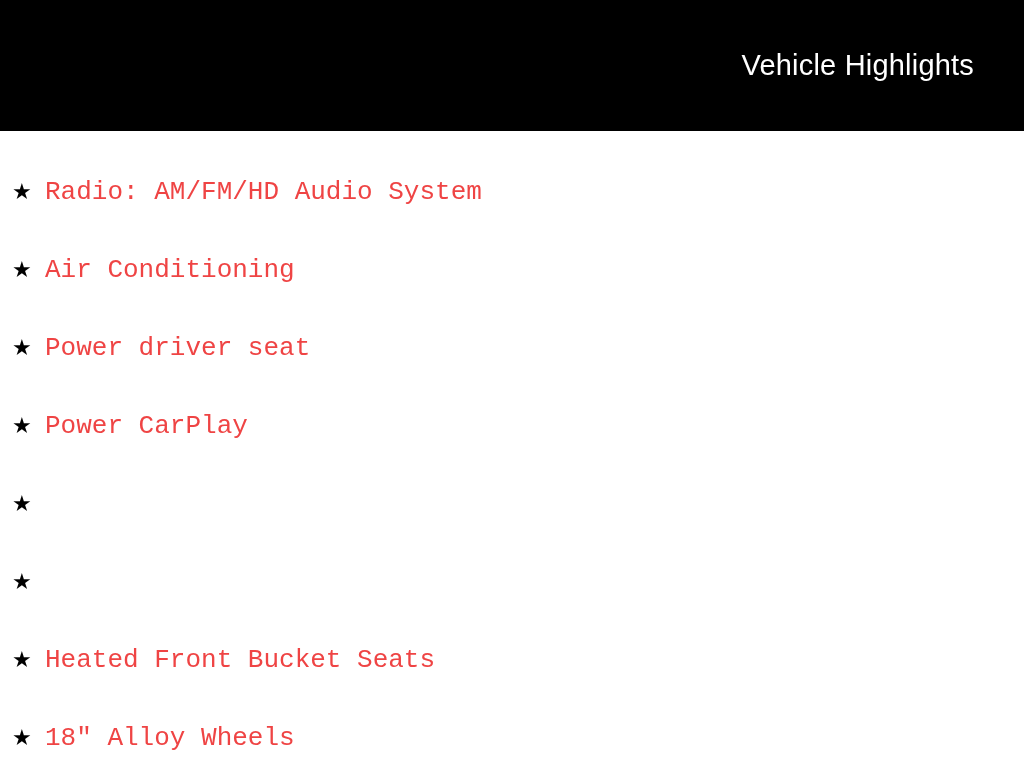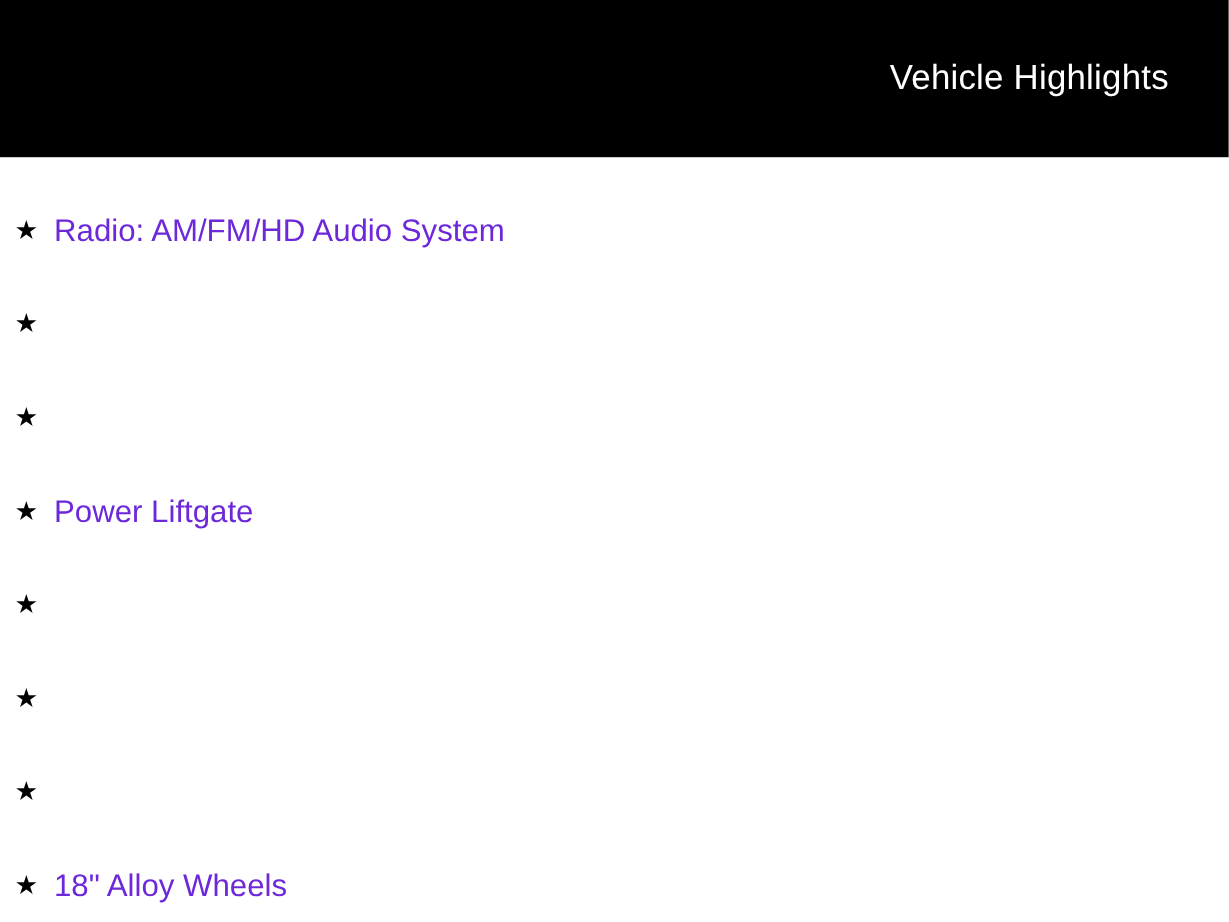--- a/index.html
+++ b/index.html
@@ -58,58 +58,62 @@
     width: 24px;
     min-width: 24px;
     font-size: 22px;
     line-height: 1;
     color: #000000;
     text-align: left;
   }
 
   .highlight-label {
     font-size: 26px;
-    color: #6d28d9;
+    color: #ef4444;
     line-height: 1;
     white-space: nowrap;
     padding-left: 9px;
+    font-family: Liberation Mono, monospace;
   }
 </style>
 </head>
 <body>
 
 <div class="page">
 
   <div class="header-bar">
     <div class="header-title">Vehicle Highlights</div>
   </div>
 
   <ul class="highlights-list">
     <li class="highlight-item">
       <span class="star-icon">★</span>
       <span class="highlight-label">Radio: AM/FM/HD Audio System</span>
     </li>
     <li class="highlight-item">
       <span class="star-icon">★</span>
+      <span class="highlight-label">Air Conditioning</span>
     </li>
     <li class="highlight-item">
       <span class="star-icon">★</span>
+      <span class="highlight-label">Power driver seat</span>
     </li>
     <li class="highlight-item">
       <span class="star-icon">★</span>
-      <span class="highlight-label">Power Liftgate</span>
+      <span class="highlight-label">Power CarPlay</span>
     </li>
     <li class="highlight-item">
       <span class="star-icon">★</span>
     </li>
     <li class="highlight-item">
       <span class="star-icon">★</span>
     </li>
     <li class="highlight-item">
       <span class="star-icon">★</span>
+      <span class="highlight-label">Heated Front Bucket Seats</span>
     </li>
     <li class="highlight-item">
       <span class="star-icon">★</span>
       <span class="highlight-label">18" Alloy Wheels</span>
     </li>
   </ul>
 
 </div>
 
 </body></html>

